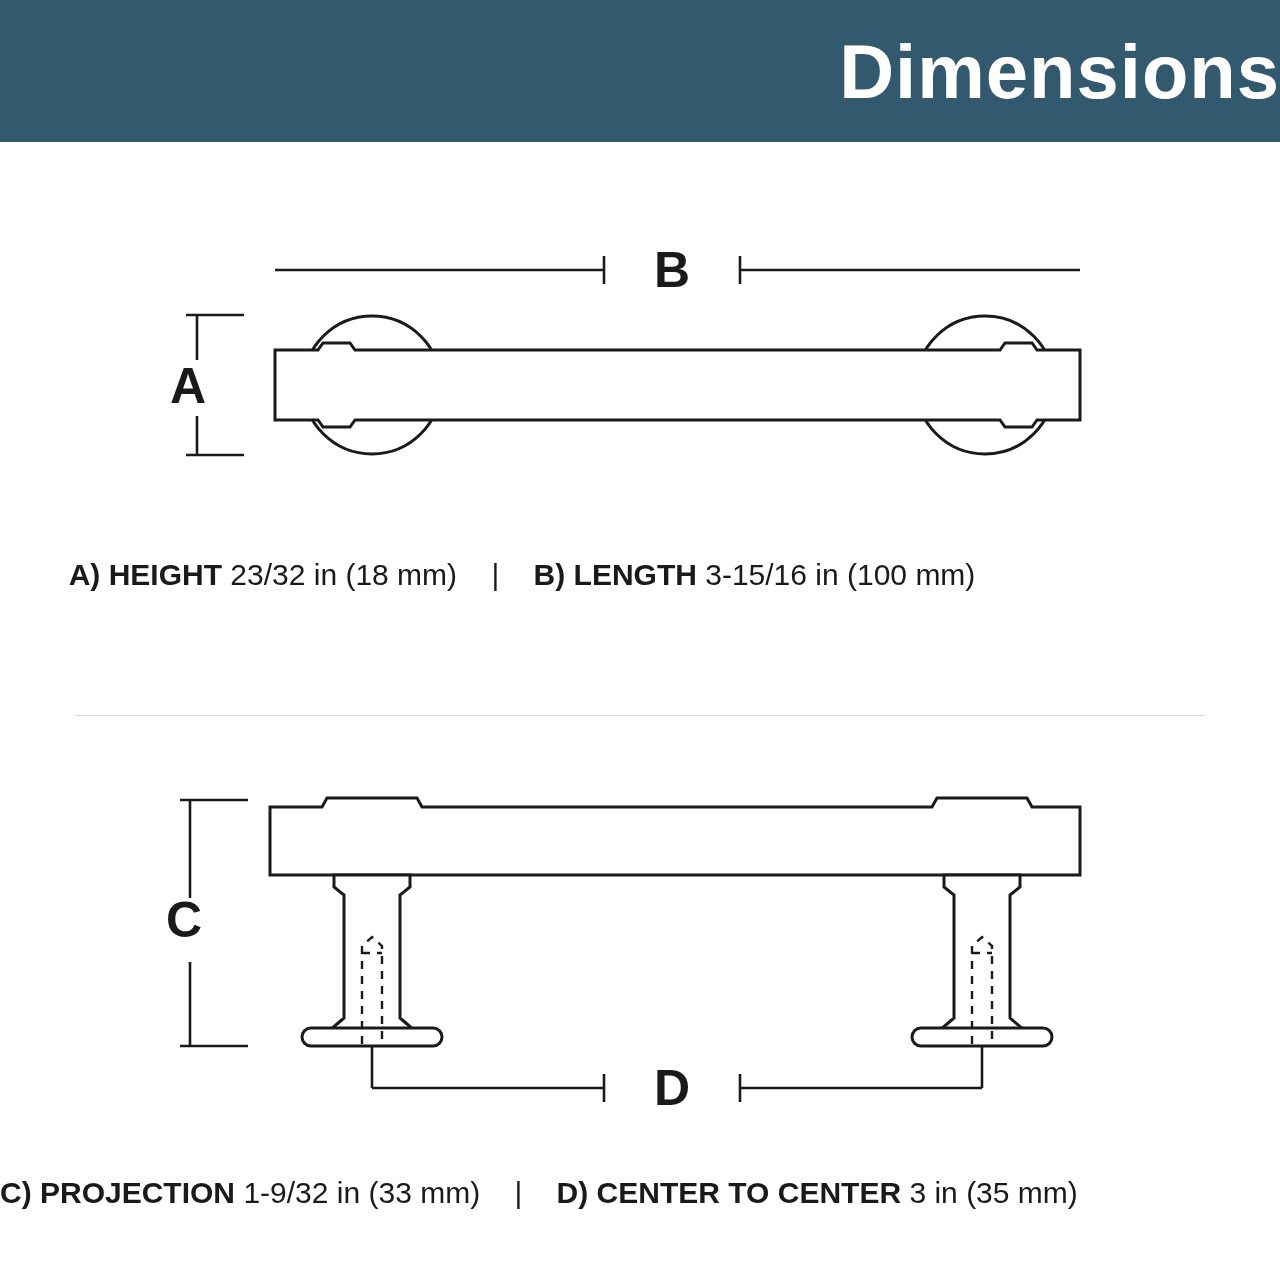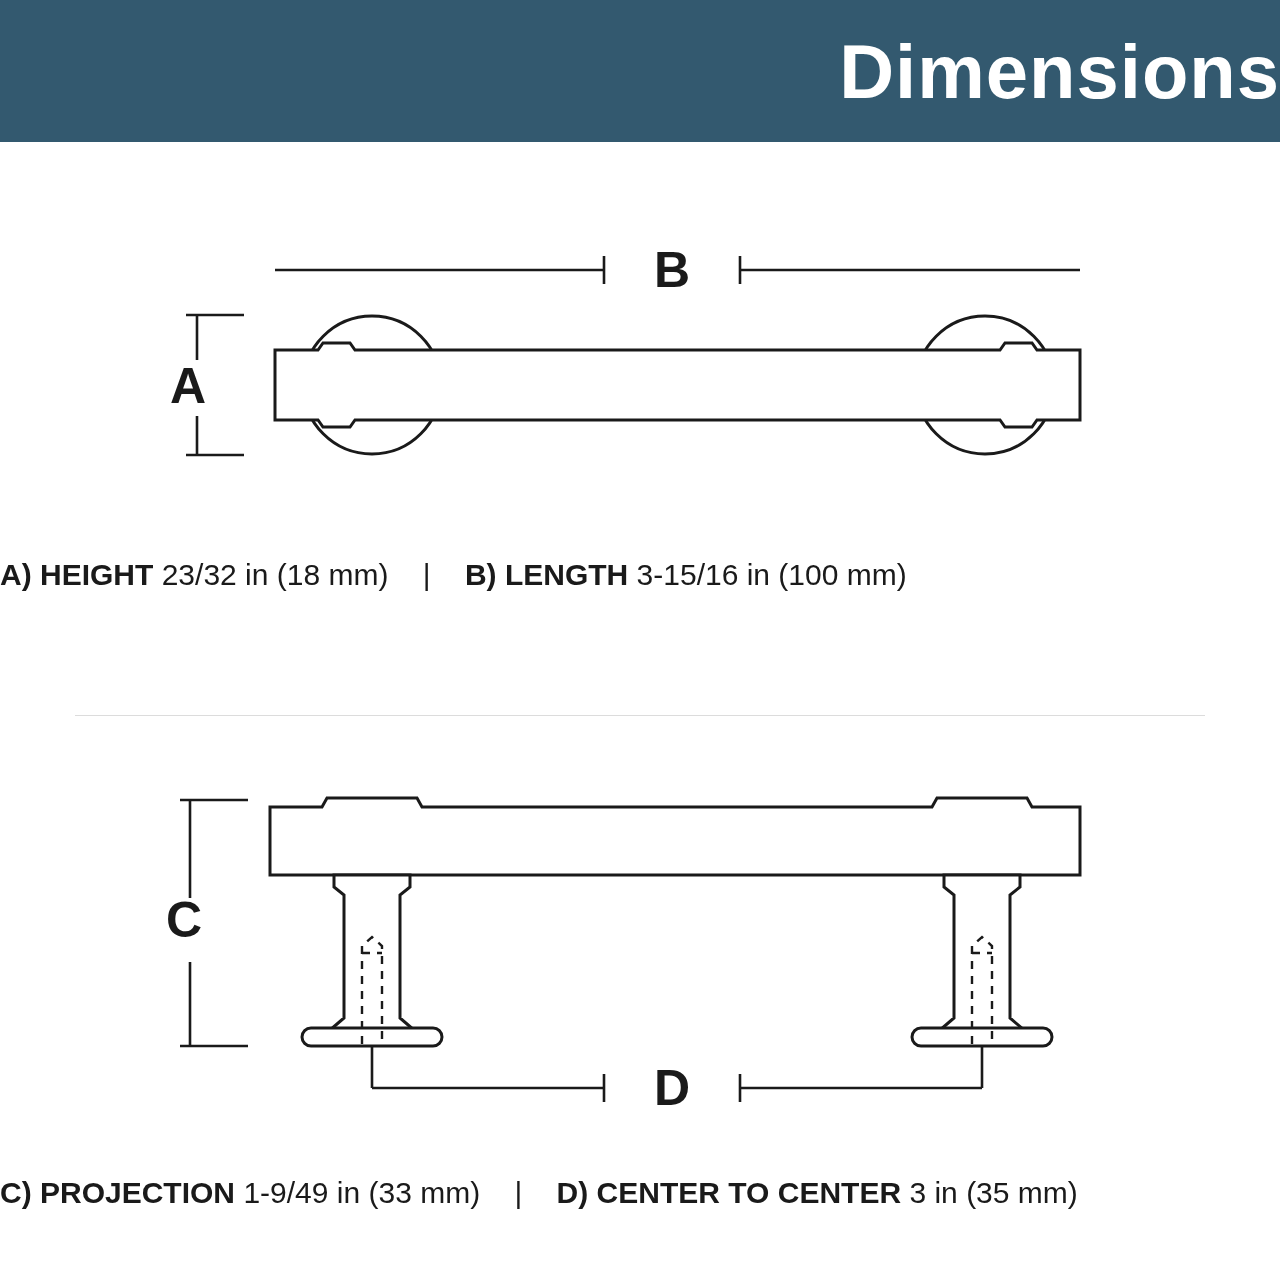--- a/index.html
+++ b/index.html
@@ -11,21 +11,21 @@
     position:absolute;top:0;left:0;width:1280px;height:142px;
     background:#33596F;display:flex;align-items:center;justify-content:flex-end;
   }
   .header .title{
     color:#ffffff;font-size:76px;font-weight:700;letter-spacing:1px;margin:0;
   }
   .svg-wrap{position:absolute;left:0;}
   .svg-top{top:170px;}
   .svg-bottom{top:740px;}
   .caption{
-    position:absolute;left:0;width:1044px;
+    position:absolute;left:0;width:1044px;text-align:center;
     font-size:30px;color:#1a1a1a;white-space:nowrap;
   }
   .caption-top{top:558px;}
   .caption-bottom{top:1176px;}
   .cap-label{font-weight:700;}
   .cap-value{font-weight:400;}
   .cap-sep{display:inline-block;margin:0 26px;font-weight:400;}
   .divider{
     position:absolute;top:715px;left:75px;width:1130px;height:0;
     border-top:1px solid #dcdcdc;
@@ -121,17 +121,17 @@
       <line class="dim" x1="604" y1="334" x2="604" y2="362"></line>
       <line class="dim" x1="740" y1="334" x2="740" y2="362"></line>
       <line class="dim" x1="740" y1="348" x2="982" y2="348"></line>
       <text x="672" y="365">D</text>
     </g>
   </svg>
 </div>
 
 <div class="caption caption-bottom">
   <span class="cap-label">C) PROJECTION</span>
-  <span class="cap-value">1-9/49 in (33 mm)</span>
+  <span class="cap-value">1-9/32 in (33 mm)</span>
   <span class="cap-sep">|</span>
   <span class="cap-label">D) CENTER TO CENTER</span>
   <span class="cap-value">3 in (35 mm)</span>
 </div>
 
 </body></html>

